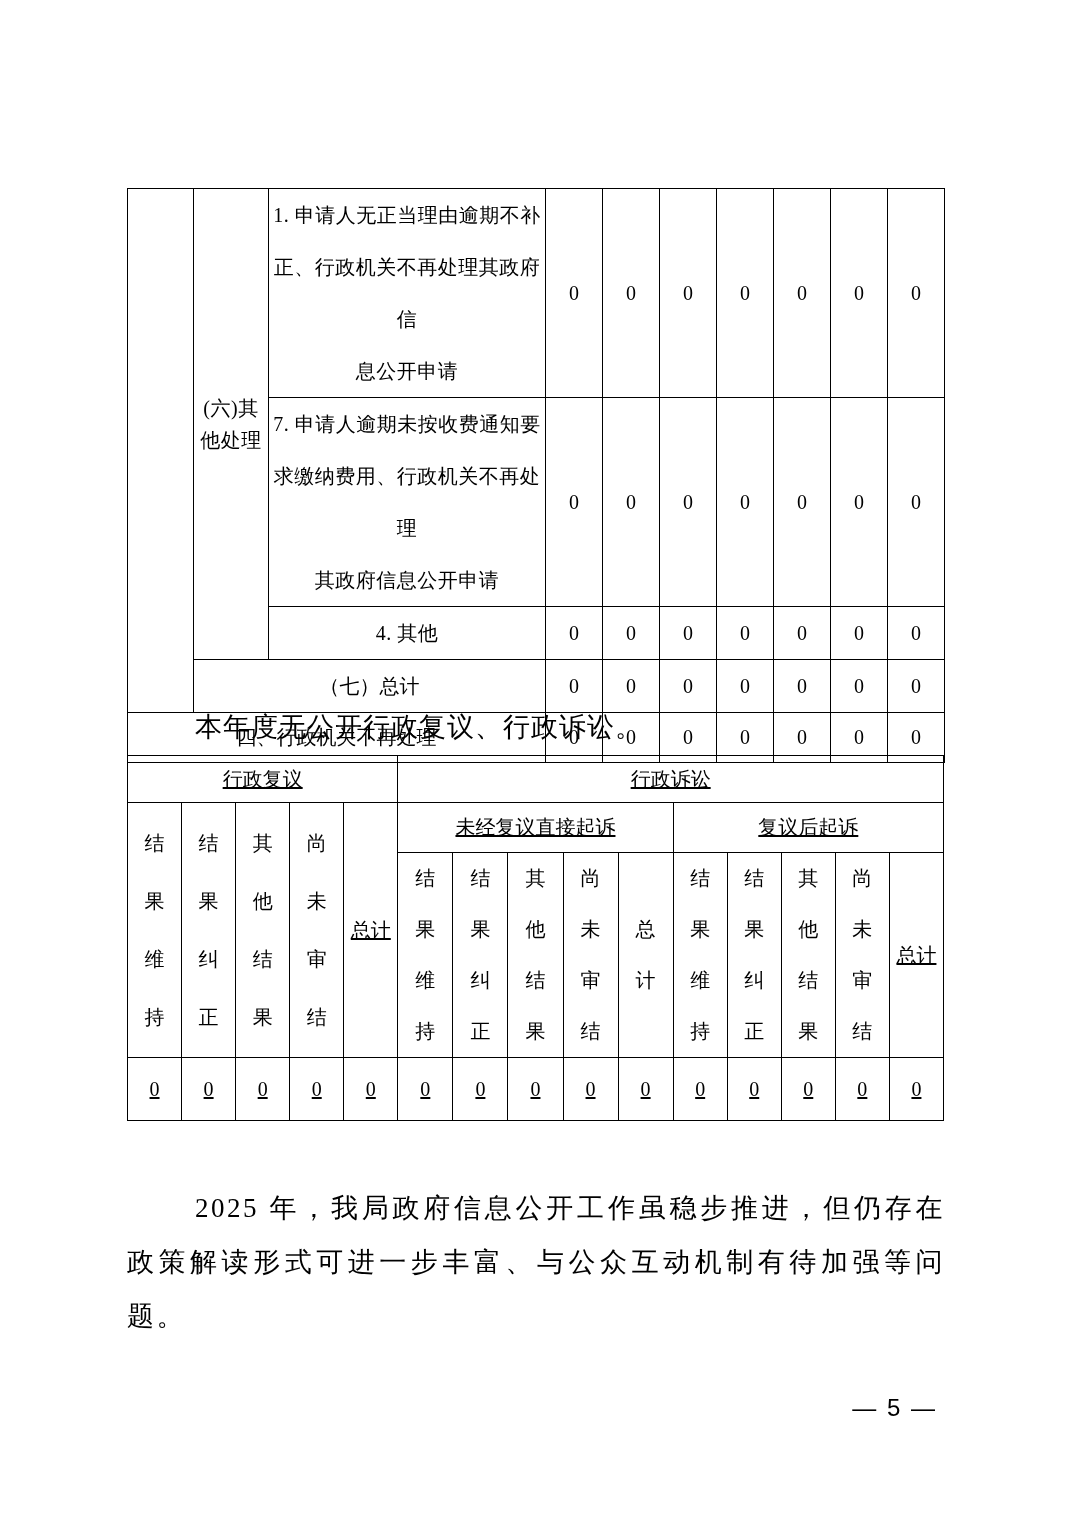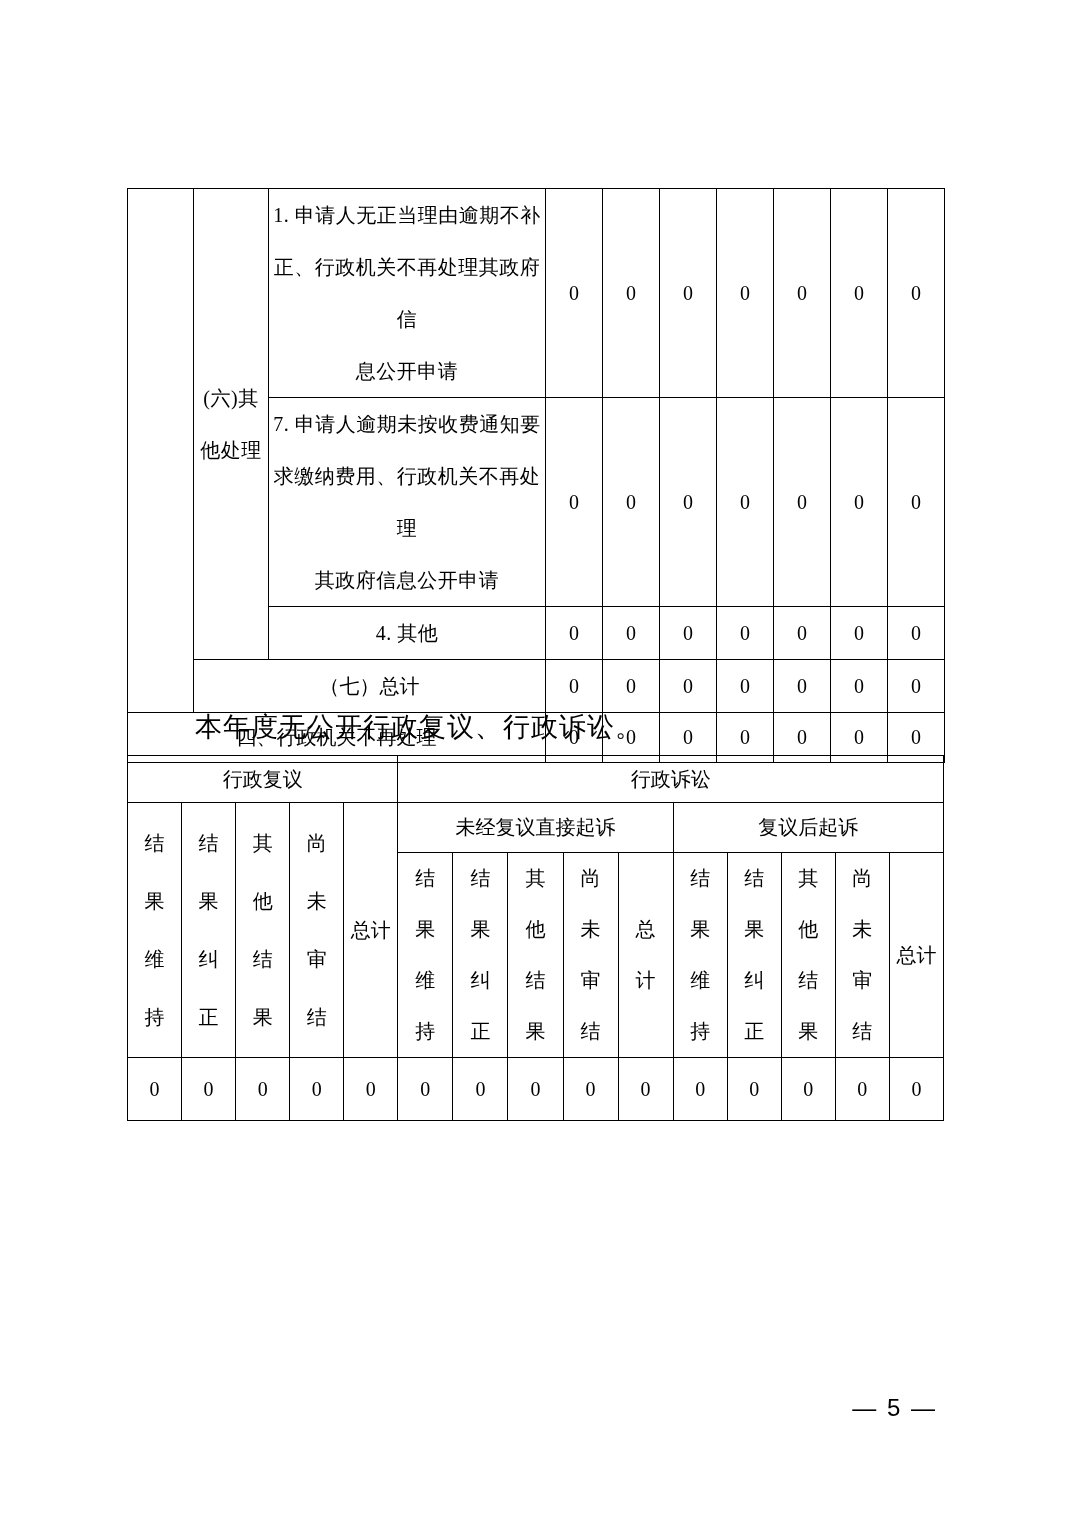--- a/index.html
+++ b/index.html
@@ -22,21 +22,21 @@
     overflow:hidden;
   }
   
   .t1{position:absolute;left:127px;top:188px;width:817px;}
   .t1 .rA{height:152px;}
   .t1 .rB{height:155px;}
   .t1 .rC{height:50px;}
   .t1 .rD{height:53px;}
   .t1 .rE{height:50px;}
   .t1 .item-cell{white-space:pre-line;line-height:52px;letter-spacing:0.5px;}
-  .t1 .group-cell{line-height:52px;letter-spacing:0.5px;padding:0 6px;font-family:Liberation Serif, serif;}
+  .t1 .group-cell{line-height:32px;letter-spacing:0.5px;padding:0 6px;font-family:Liberation Serif, serif;}
   .num{font-size:20px;}
   
   .heading{
     position:absolute;left:195px;
     font-family:"Liberation Sans", sans-serif;
     font-weight:700;
     font-size:28px;line-height:36px;
     letter-spacing:0.5px;
     white-space:nowrap;
   }
@@ -50,21 +50,21 @@
   .body-para{
     top:1181px;line-height:54px;letter-spacing:2.5px;
     text-indent:68px;text-align:justify;
   }
   
   .t2{position:absolute;left:127px;top:755px;width:817px;}
   .t2 .h1{height:47px;}
   .t2 .h2{height:50px;}
   .t2 .h3{height:205px;}
   .t2 .vals{height:63px;}
-  .t2 td{padding:0 2px;}
+  .t2 td{padding:0 2px;text-decoration:underline;}
   .vtext{white-space:pre-line;line-height:51px;display:inline-block;}
   .vtext-tall{white-space:pre-line;line-height:58px;display:inline-block;}
   
   .page-number{
     position:absolute;top:1394px;right:137px;
     font-family:"Liberation Sans", sans-serif;
     font-size:24px;letter-spacing:2px;
     white-space:nowrap;
   }
 </style>
@@ -242,16 +242,17 @@
         <td class="num">0</td>
         <td class="num">0</td>
         <td class="num">0</td>
         <td class="num">0</td>
         <td class="num">0</td>
         <td class="num">0</td>
       </tr>
     </tbody>
   </table>
 
+  <div class="para body-para">2025 年，我局政府信息公开工作虽稳步推进，但仍存在政策解读形式可进一步丰富、与公众互动机制有待加强等问题。</div>
 
   <div class="page-number">— 5 —</div>
 
 </div>
 
 </body></html>

